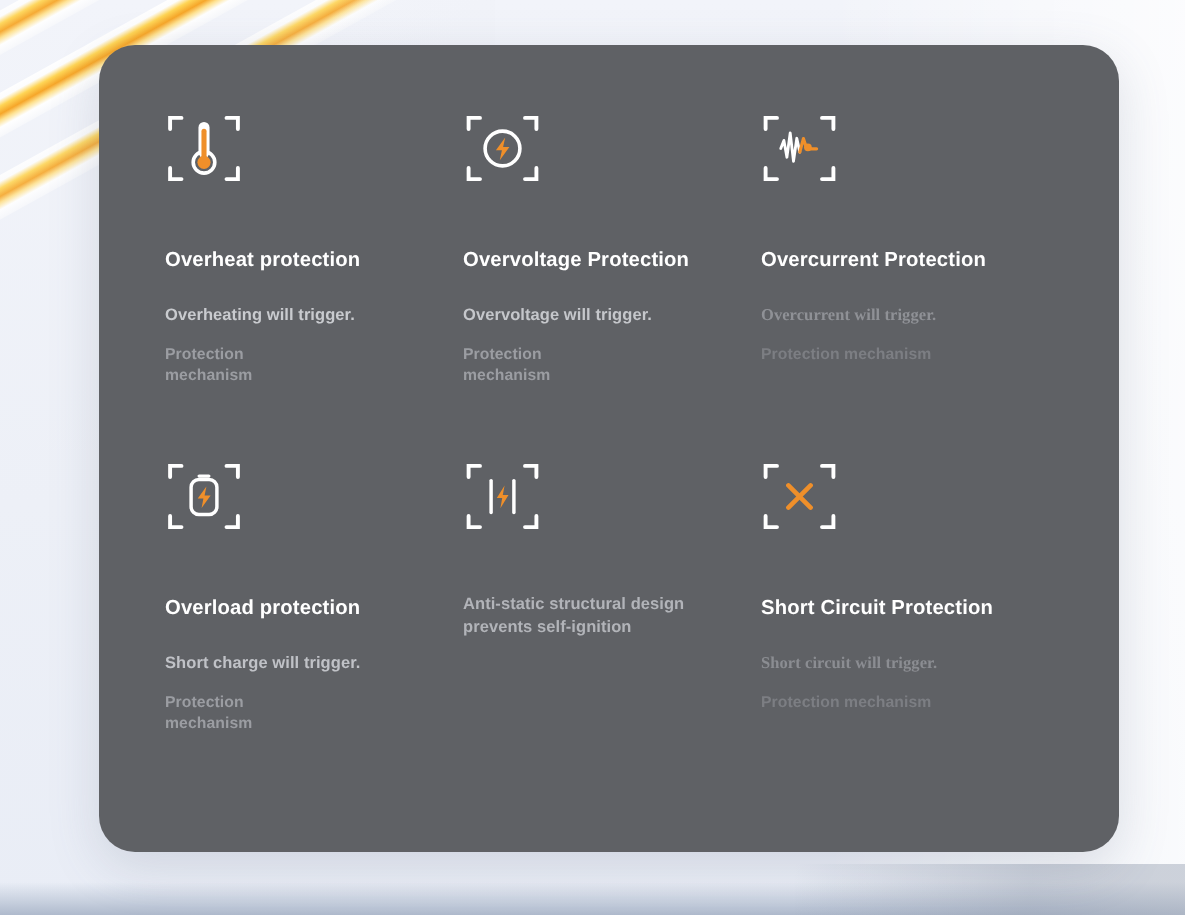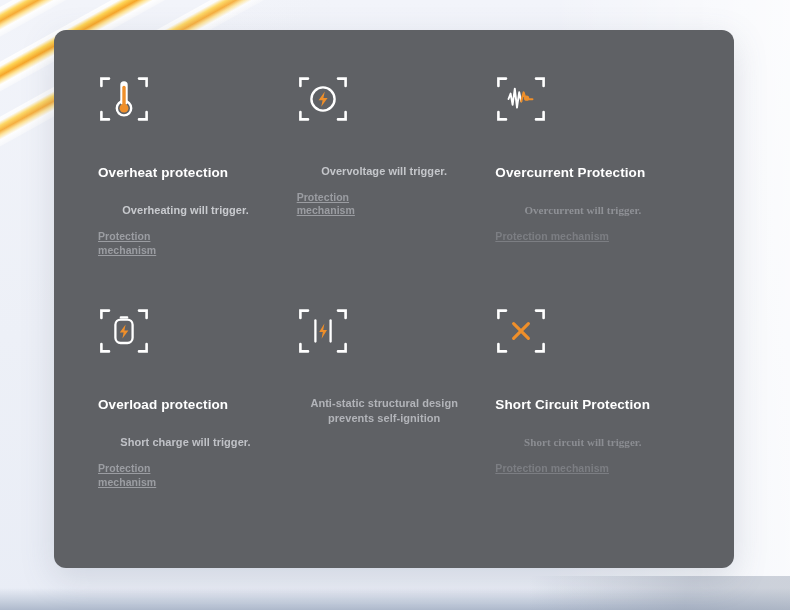--- a/index.html
+++ b/index.html
@@ -90,26 +90,26 @@
     position: absolute;
     left: 0; top: 0;
     width: 330px; height: 300px;
     background: linear-gradient(125deg, rgba(240,242,248,0) 0%, rgba(240,242,248,0) 42%, rgba(240,242,248,0.85) 72%, #eff1f7 100%);
     pointer-events: none;
   }
 
   
   .card {
     position: absolute;
-    left: 54px;
+    left: 66px;
     top: 30px;
     width: 680px;
     height: 538px;
     background: #5f6165;
-    border-radius: 12px;
+    border-radius: 24px;
     box-shadow: 0 10px 34px rgba(90,100,120,0.18);
     overflow: hidden;
   }
 
   .grid {
     position: absolute;
     inset: 0;
     display: grid;
     grid-template-columns: repeat(3, 1fr);
     grid-template-rows: repeat(2, 1fr);
@@ -143,31 +143,29 @@
     margin: 0 0 22px 0;
     max-width: 180px;
   }
   .feat-sub {
     font-size: 11px;
     font-weight: bold;
     line-height: 1.33;
     letter-spacing: 0.05px;
     margin: 0 0 12px 0;
     max-width: 175px;
-    text-align: center;
   }
   .feat-mech {
     font-size: 10.5px;
     font-weight: bold;
     line-height: 1.3;
     letter-spacing: 0.05px;
     margin: 0;
     max-width: 160px;
     white-space: pre-line;
-    text-decoration: underline;
   }
 
   
   .col1 .feat-sub  { color: #c9cbcf; }
   .col1 .feat-mech { color: #9b9da2; }
   .col2 .feat-sub  { color: #c5c7cb; }
   .col2 .feat-mech { color: #9b9da2; }
   .col3 .feat-sub  { color: #8f9196; font-family: Liberation Serif, serif; }
   .col3 .feat-mech { color: #7c7e83; }
 
@@ -228,20 +226,21 @@
             <g fill="none" stroke="#ffffff" stroke-width="2.6" stroke-linecap="round">
               <path d="M3.4 12 L3.4 4.6 L11 4.6"></path>
               <path d="M48.6 12 L48.6 4.6 L41 4.6"></path>
               <path d="M3.4 38 L3.4 45.4 L11 45.4"></path>
               <path d="M48.6 38 L48.6 45.4 L41 45.4"></path>
             </g>
             <circle cx="26" cy="25" r="11.6" fill="none" stroke="#ffffff" stroke-width="2.4"></circle>
             <path d="M27.8 17.6 L21.6 26.2 L25.6 26.2 L24.2 32.8 L30.6 24.0 L26.4 24.0 Z" fill="#ef8f2a"></path>
           </svg>
         </div>
+        <div class="feat-title">Overvoltage Protection</div>
         <div class="feat-sub">Overvoltage will trigger.</div>
         <div class="feat-mech">Protection
 mechanism</div>
       </div>
 
       <div class="feature row1 col3">
         <div class="icon-wrap">
           <svg width="52" height="50" viewBox="0 0 52 50">
             <g fill="none" stroke="#ffffff" stroke-width="2.6" stroke-linecap="round">
               <path d="M3.4 12 L3.4 4.6 L11 4.6"></path>

